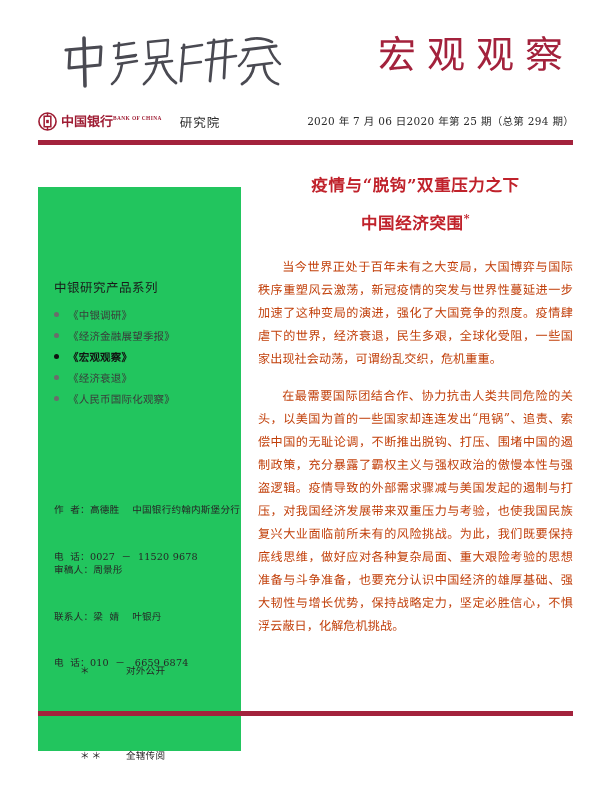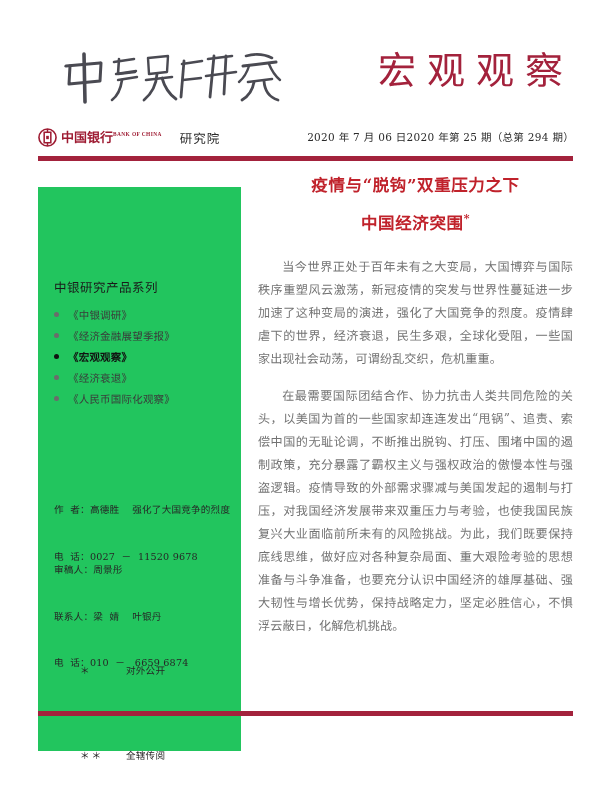--- a/index.html
+++ b/index.html
@@ -19,21 +19,21 @@
   .page {
     position: relative;
     width: 612px;
     height: 792px;
     background: #ffffff;
   }
 
   
   .masthead {
     position: absolute;
-    left: 0; top: 16px;
+    left: 0; top: 0;
     width: 612px;
     height: 142px;
   }
   .brand-script {
     position: absolute;
     left: 56px;
     top: 34px;
     width: 230px;
     height: 56px;
   }
@@ -219,21 +219,21 @@
     font-size: 11px;
     vertical-align: super;
   }
 
   .body-copy {
     margin-top: 16px;
   }
   .para {
     font-family: "DejaVu Serif", "Liberation Serif", serif;
     font-size: 12.1px;
-    color: #737373;
+    color: #c2410c;
     line-height: 23px;
     text-align: justify;
     text-justify: inter-ideograph;
     text-indent: 24.2px;
     margin: 12px 0 14px 0;
     letter-spacing: 0.1px;
   }
 </style>
 </head>
 <body>
@@ -324,21 +324,21 @@
         <span class="series-bullet"></span>
         <span class="series-label">《经济衰退》</span>
       </li>
       <li class="series-item">
         <span class="series-bullet"></span>
         <span class="series-label">《人民币国际化观察》</span>
       </li>
     </ul>
 
     <div class="meta-block meta-author">
-      <span class="meta-line">作  者：高德胜    强化了大国竞争的烈度</span>
+      <span class="meta-line">作  者：高德胜    中国银行约翰内斯堡分行</span>
       <span class="meta-line">电  话：0027  －  11520 9678</span>
     </div>
 
     <div class="meta-block meta-sign">
       <span class="meta-line">审稿人：周景彤</span>
       <span class="meta-line">联系人：梁  婧    叶银丹</span>
       <span class="meta-line">电  话：010  －   6659 6874</span>
     </div>
 
     <div class="meta-block meta-notes">

